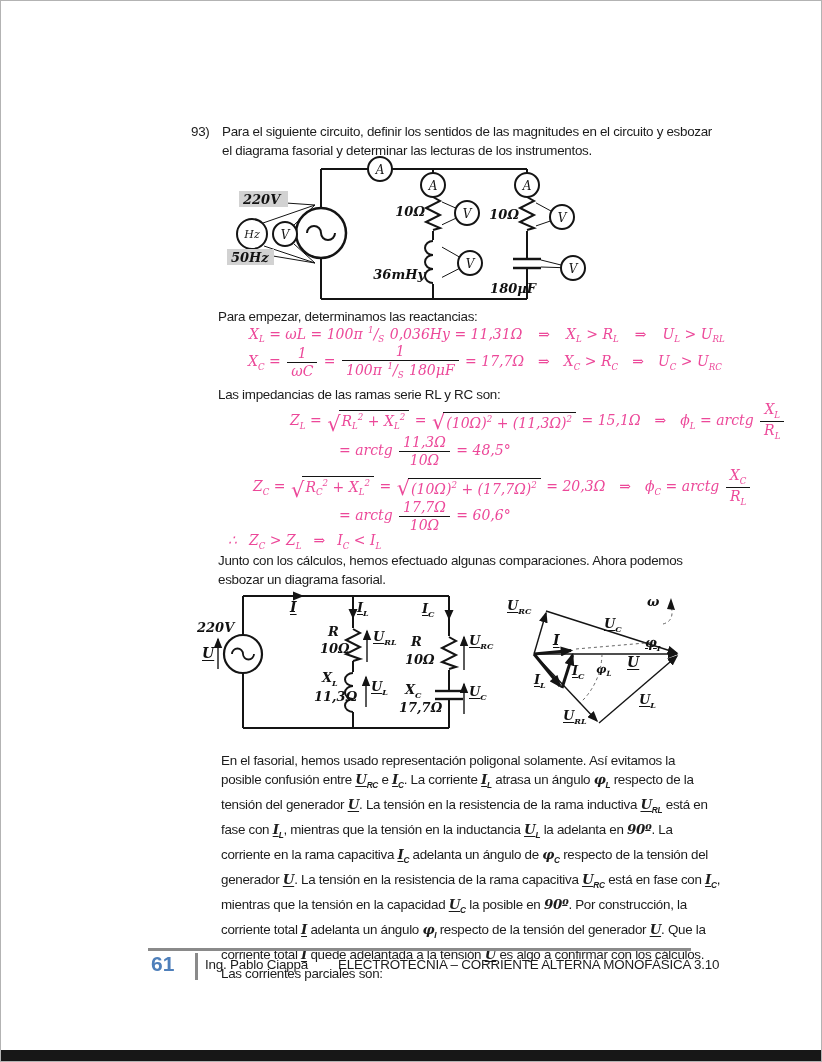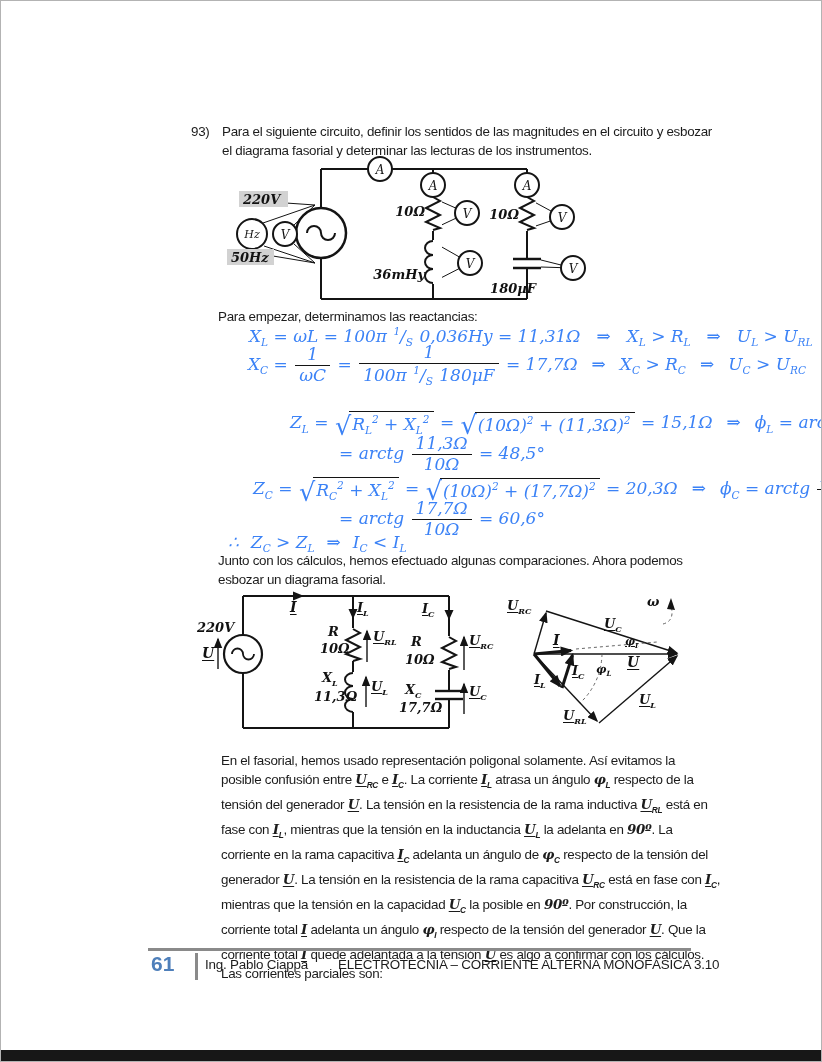--- a/index.html
+++ b/index.html
@@ -10,22 +10,22 @@
   svg{position:absolute;left:0;top:0;}
   svg text{font-family:"DejaVu Serif",serif;font-style:italic;fill:#111;}
   .cl{font-size:13px;font-weight:bold;}
   .ml{font-size:12px;}
   .mlh{font-size:11px;}
   
   .txt{font-size:13.4px;letter-spacing:-0.3px;line-height:19.3px;white-space:nowrap;}
   .intro{display:flex;gap:7px;margin-left:8px;}
   .intro .num{flex:0 0 24px;}
   
-  .eq{font-family:"DejaVu Serif",serif;font-style:italic;font-size:17px;
-      color:#3b82f6;white-space:nowrap;line-height:1.2;}
+  .eq{font-family:"DejaVu Serif",serif;font-style:italic;font-size:14px;
+      color:#ec4899;white-space:nowrap;line-height:1.2;}
   .b{font-weight:bold;}
   .u{text-decoration:underline;text-underline-offset:2px;text-decoration-thickness:1.2px;}
   sub.ss,sup.ss{font-size:0.62em;font-style:italic;}
   .frac{display:inline-flex;flex-direction:column;text-align:center;vertical-align:middle;margin:0 2px;}
   .frac .num2{display:block;padding:0 4px 1px;border-bottom:1.3px solid #141414;line-height:1.05;}
   .frac .den{display:block;padding:1px 4px 0;line-height:1.05;}
   .sqrt{display:inline-flex;vertical-align:middle;margin:0 1px;align-items:stretch;}
   .rad{display:flex;align-items:flex-end;font-style:normal;font-size:1.5em;line-height:0.8;margin-right:-2px;}
   .vinc{border-top:1.4px solid #141414;padding:1px 4px 0 3px;display:inline-block;}
   .dfrac{display:inline-block;margin:0 1px;}
@@ -206,20 +206,21 @@
 
   <div class="abs eq" style="left:248px;top:324px;"><span class="it">X</span><sub class="ss">L</sub><span class="it"> = ωL = 100π </span><span class="dfrac"><sup class="ss">1</sup><span>/</span><sub class="ss">S</sub></span><span class="it"> 0,036Hy = 11,31Ω</span><span style="display: inline-block; width: 16px;"></span><span class="it">⇒</span><span style="display: inline-block; width: 16px;"></span><span class="it">X</span><sub class="ss">L</sub><span class="it"> &gt; </span><span class="it">R</span><sub class="ss">L</sub><span style="display: inline-block; width: 16px;"></span><span class="it">⇒</span><span style="display: inline-block; width: 16px;"></span><span class="it">U</span><sub class="ss">L</sub><span class="it"> &gt; </span><span class="it">U</span><sub class="ss">RL</sub></div>
   <div class="abs eq" style="left:247px;top:343px;"><span class="it">X</span><sub class="ss">C</sub><span class="it"> = </span><span class="frac">
         <span class="num2"><span class="it">1</span></span>
         <span class="den"><span class="it">ωC</span></span>
       </span><span class="it"> = </span><span class="frac">
         <span class="num2"><span class="it">1</span></span>
         <span class="den"><span class="it">100π </span><span class="dfrac"><sup class="ss">1</sup><span>/</span><sub class="ss">S</sub></span><span class="it"> 180μF</span></span>
       </span><span class="it"> = 17,7Ω</span><span style="display: inline-block; width: 14px;"></span><span class="it">⇒</span><span style="display: inline-block; width: 14px;"></span><span class="it">X</span><sub class="ss">C</sub><span class="it"> &gt; </span><span class="it">R</span><sub class="ss">C</sub><span style="display: inline-block; width: 14px;"></span><span class="it">⇒</span><span style="display: inline-block; width: 14px;"></span><span class="it">U</span><sub class="ss">C</sub><span class="it"> &gt; </span><span class="it">U</span><sub class="ss">RC</sub></div>
 
+  <div class="abs txt" style="left:217px;top:384px;">Las impedancias de las ramas serie RL y RC son:</div>
 
   <div class="abs eq" style="left:252px;top:401px;margin-left:37px;"><span class="it">Z</span><sub class="ss">L</sub><span class="it"> = </span><span class="sqrt">
         <span class="rad">√</span>
         <span class="vinc"><span class="it">R</span><sub class="ss">L</sub><sup class="ss">2</sup><span class="it"> + </span><span class="it">X</span><sub class="ss">L</sub><sup class="ss">2</sup></span>
       </span><span class="it"> = </span><span class="sqrt">
         <span class="rad">√</span>
         <span class="vinc"><span class="it">(10Ω)</span><sup class="ss">2</sup><span class="it"> + (11,3Ω)</span><sup class="ss">2</sup></span>
       </span><span class="it"> = 15,1Ω</span><span style="display: inline-block; width: 14px;"></span><span class="it">⇒</span><span style="display: inline-block; width: 14px;"></span><span class="it">ϕ</span><sub class="ss">L</sub><span class="it"> = arctg </span><span class="frac">
         <span class="num2"><span class="it">X</span><sub class="ss">L</sub></span>
         <span class="den"><span class="it">R</span><sub class="ss">L</sub></span>
@@ -262,21 +263,21 @@
   <div class="abs sym" style="left:370px;top:679px;"><span class="it b u">U</span><sub class="ss b">L</sub></div>
   <div class="abs sym" style="left:410px;top:634px;"><span class="it b">R</span></div>
   <div class="abs sym" style="left:404px;top:652px;"><span class="it b">10Ω</span></div>
   <div class="abs sym" style="left:468px;top:633px;"><span class="it b u">U</span><sub class="ss b">RC</sub></div>
   <div class="abs sym" style="left:404px;top:682px;"><span class="it b">X</span><sub class="ss b">C</sub></div>
   <div class="abs sym" style="left:398px;top:700px;"><span class="it b">17,7Ω</span></div>
   <div class="abs sym" style="left:468px;top:684px;"><span class="it b u">U</span><sub class="ss b">C</sub></div>
 
   <div class="abs sym" style="left:506px;top:598px;"><span class="it b u">U</span><sub class="ss b">RC</sub></div>
   <div class="abs sym" style="left:603px;top:616px;"><span class="it b u">U</span><sub class="ss b">C</sub></div>
-  <div class="abs sym" style="left:624px;top:635px;font-size:11px;text-decoration:underline;"><span class="it b">φ</span><sub class="ss b">I</sub></div>
+  <div class="abs sym" style="left:644px;top:635px;font-size:13px;text-decoration:underline;"><span class="it b">φ</span><sub class="ss b">I</sub></div>
   <div class="abs sym" style="left:626px;top:654px;font-size:14px;"><span class="it b u">U</span></div>
   <div class="abs sym" style="left:552px;top:632px;font-size:14px;"><span class="it b u">I</span></div>
   <div class="abs sym" style="left:571px;top:663px;"><span class="it b u">I</span><sub class="ss b">C</sub></div>
   <div class="abs sym" style="left:595px;top:662px;font-size:11.5px;"><span class="it b">φ</span><sub class="ss b">L</sub></div>
   <div class="abs sym" style="left:533px;top:672px;"><span class="it b u">I</span><sub class="ss b">L</sub></div>
   <div class="abs sym" style="left:562px;top:708px;"><span class="it b u">U</span><sub class="ss b">RL</sub></div>
   <div class="abs sym" style="left:638px;top:692px;"><span class="it b u">U</span><sub class="ss b">L</sub></div>
   <div class="abs sym" style="left:646px;top:594px;font-size:13px;"><span class="it b">ω</span></div>
 
   <div class="abs para txt" style="left:220px;top:750px;width:475px;">

